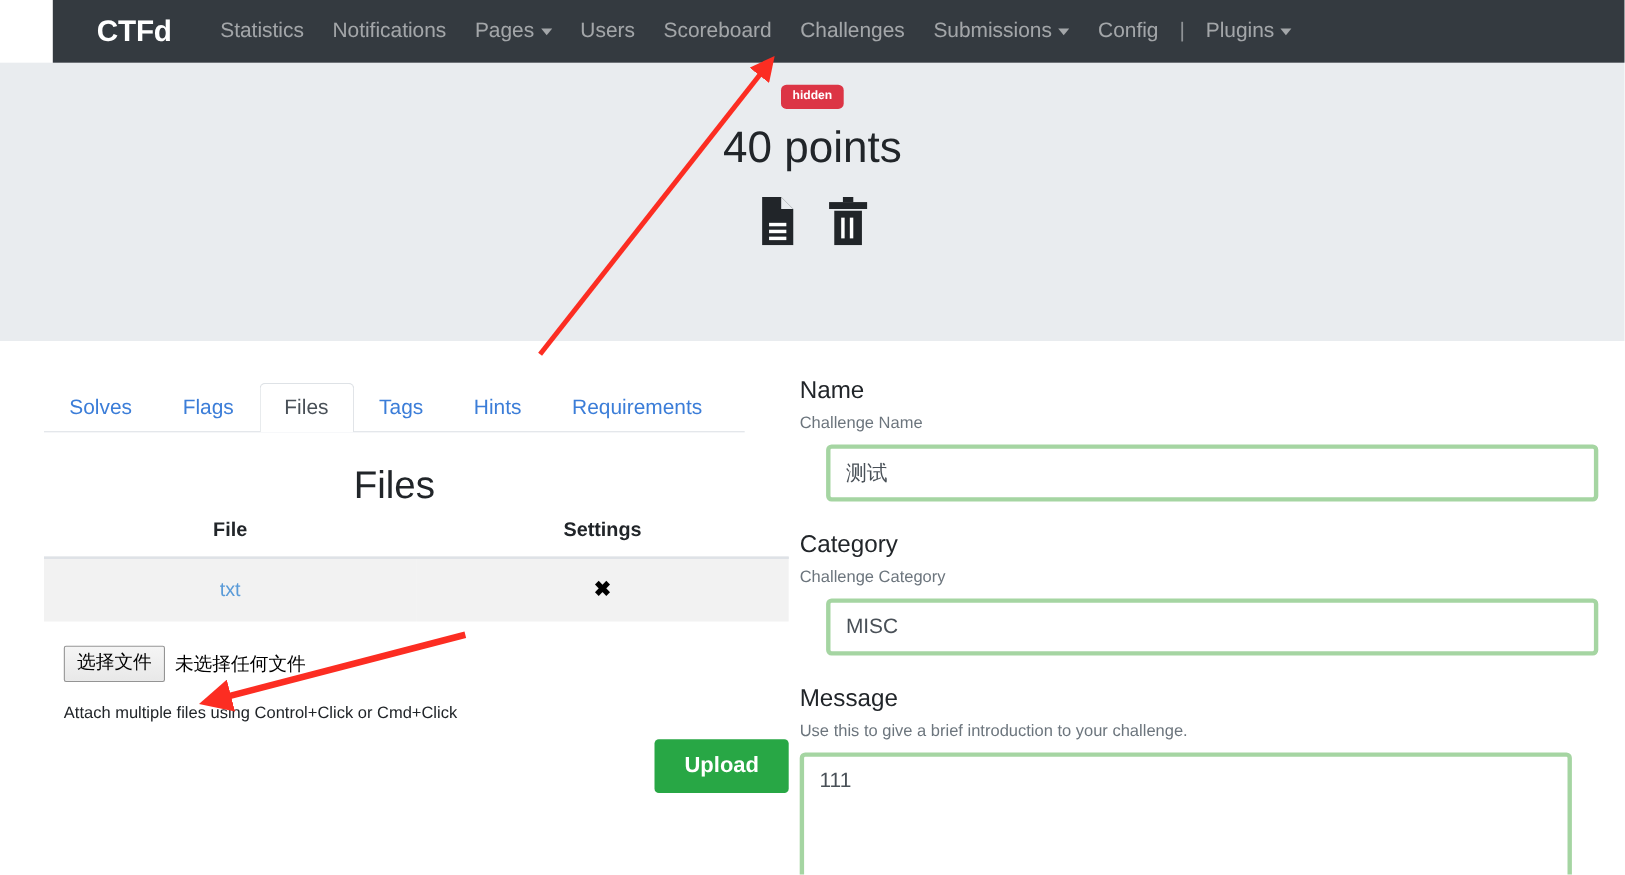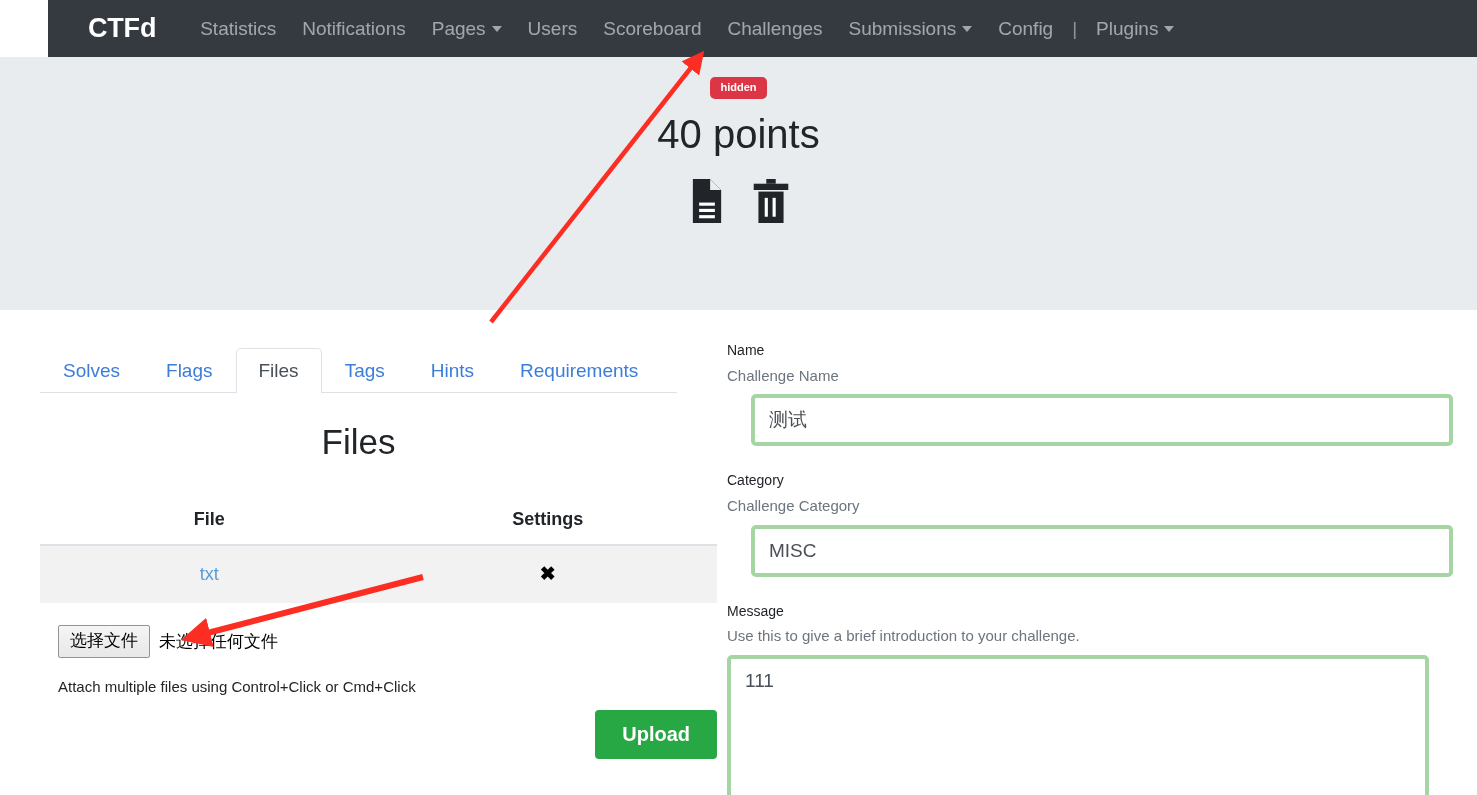--- a/index.html
+++ b/index.html
@@ -137,21 +137,20 @@
     text-align: center;
     font-size: 35px;
     font-weight: 400;
     color: #212529;
     margin: 28px 40px 0 0;
     line-height: 1.2;
   }
   .ftable {
     width: 677px;
     border-collapse: collapse;
-    margin-top: 38px;
     table-layout: fixed;
   }
   .ftable th {
     font-size: 18px;
     font-weight: 700;
     color: #212529;
     padding: 8px 0 14px 0;
     text-align: center;
     border-bottom: 2px solid #dee2e6;
   }
@@ -216,21 +215,21 @@
     border-radius: 4px;
     padding: 13px 27px;
     cursor: pointer;
     line-height: 1.15;
     font-family: Liberation Sans, sans-serif;
   }
 
   
   .fg { margin-bottom: 26px; }
   .f-label {
-    font-size: 14px;
+    font-size: 22px;
     color: #212529;
     line-height: 1.2;
     display: block;
   }
   .f-help {
     font-size: 15px;
     color: #6c757d;
     margin-top: 7px;
     display: block;
     line-height: 1.3;

